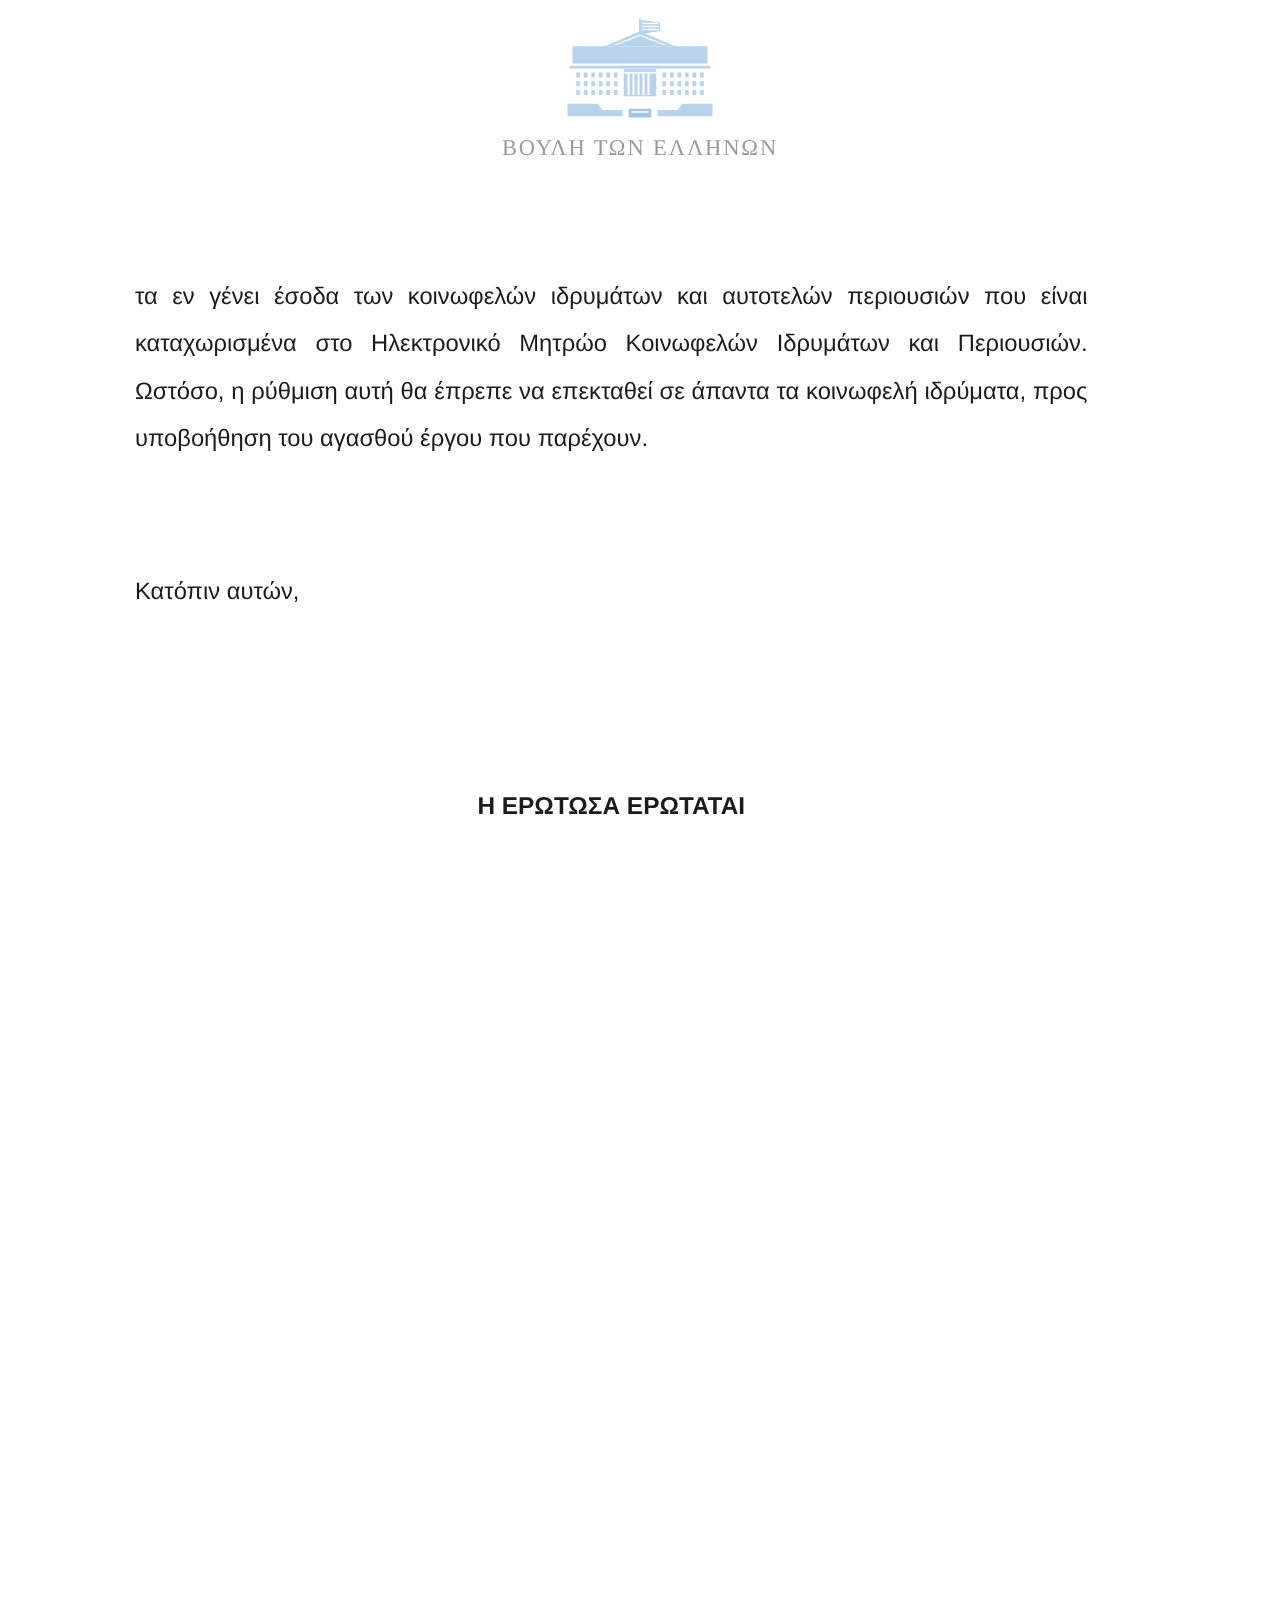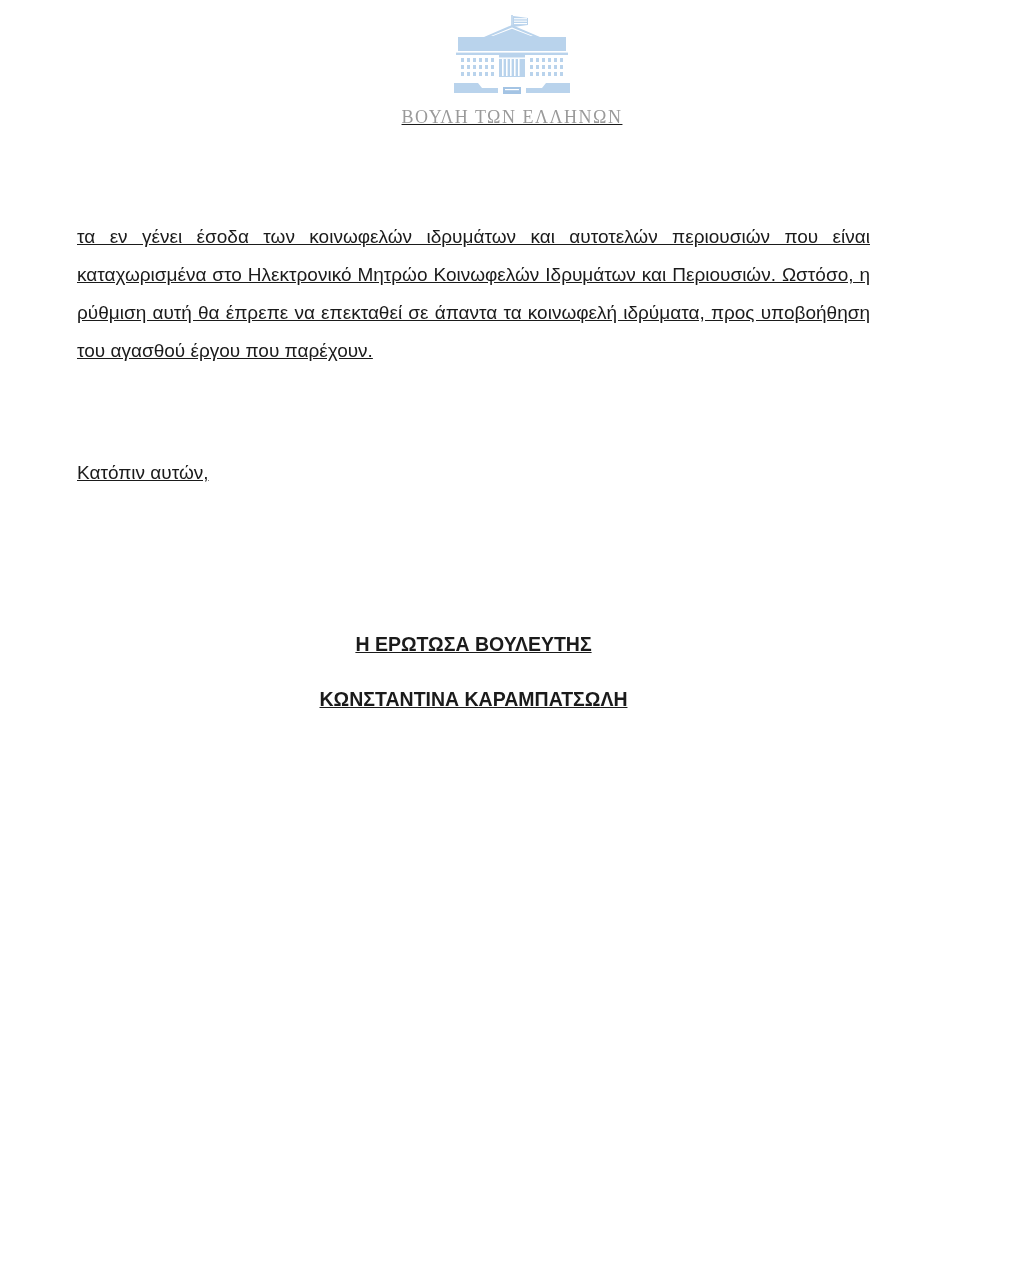--- a/index.html
+++ b/index.html
@@ -6,40 +6,39 @@
   html, body { background: #ffffff; }
   .page {
     position: relative;
     width: 1024px;
     height: 912px;
     margin: 0 auto;
     background: #ffffff;
     font-family: "Liberation Sans", sans-serif;
     color: #1b1b1b;
     overflow: hidden;
-    text-decoration: underline;
   }
   .header {
     padding-top: 15px;
     text-align: center;
   }
   .logo-wrap {
     display: inline-block;
     line-height: 0;
   }
   .parliament-name {
     margin-top: 6px;
     font-family: "Liberation Serif", serif;
     font-size: 18px;
     letter-spacing: 1.5px;
     color: #9a9a9a;
     text-align: center;
   }
   .content {
-    padding-left: 77px;
+    padding-left: 108px;
     padding-right: 154px;
   }
   .body-text {
     font-size: 19px;
     line-height: 38px;
     text-align: justify;
     color: #1b1b1b;
   }
   .para-1 { margin-top: 90px; }
   .lead-in {
@@ -161,19 +160,18 @@
   </div>
 
   <div class="content">
 
     <p class="body-text para-1">τα εν γένει έσοδα των κοινωφελών ιδρυμάτων και αυτοτελών περιουσιών που είναι καταχωρισμένα στο Ηλεκτρονικό Μητρώο Κοινωφελών Ιδρυμάτων και Περιουσιών. Ωστόσο, η ρύθμιση αυτή θα έπρεπε να επεκταθεί σε άπαντα τα κοινωφελή ιδρύματα, προς υποβοήθηση του αγασθού έργου που παρέχουν.</p>
 
     <p class="lead-in">Κατόπιν αυτών,</p>
 
 
 
-    <p class="signature-role">Η ΕΡΩΤΩΣΑ ΒΟΥΛΕΥΤΗΣ</p>
+    <p class="signature-role">Η ΕΡΩΤΩΣΑ ΕΡΩΤΑΤΑΙ</p>
 
-    <p class="signature-name">ΚΩΝΣΤΑΝΤΙΝΑ ΚΑΡΑΜΠΑΤΣΩΛΗ</p>
 
   </div>
 
 </div>
 
 </body></html>

